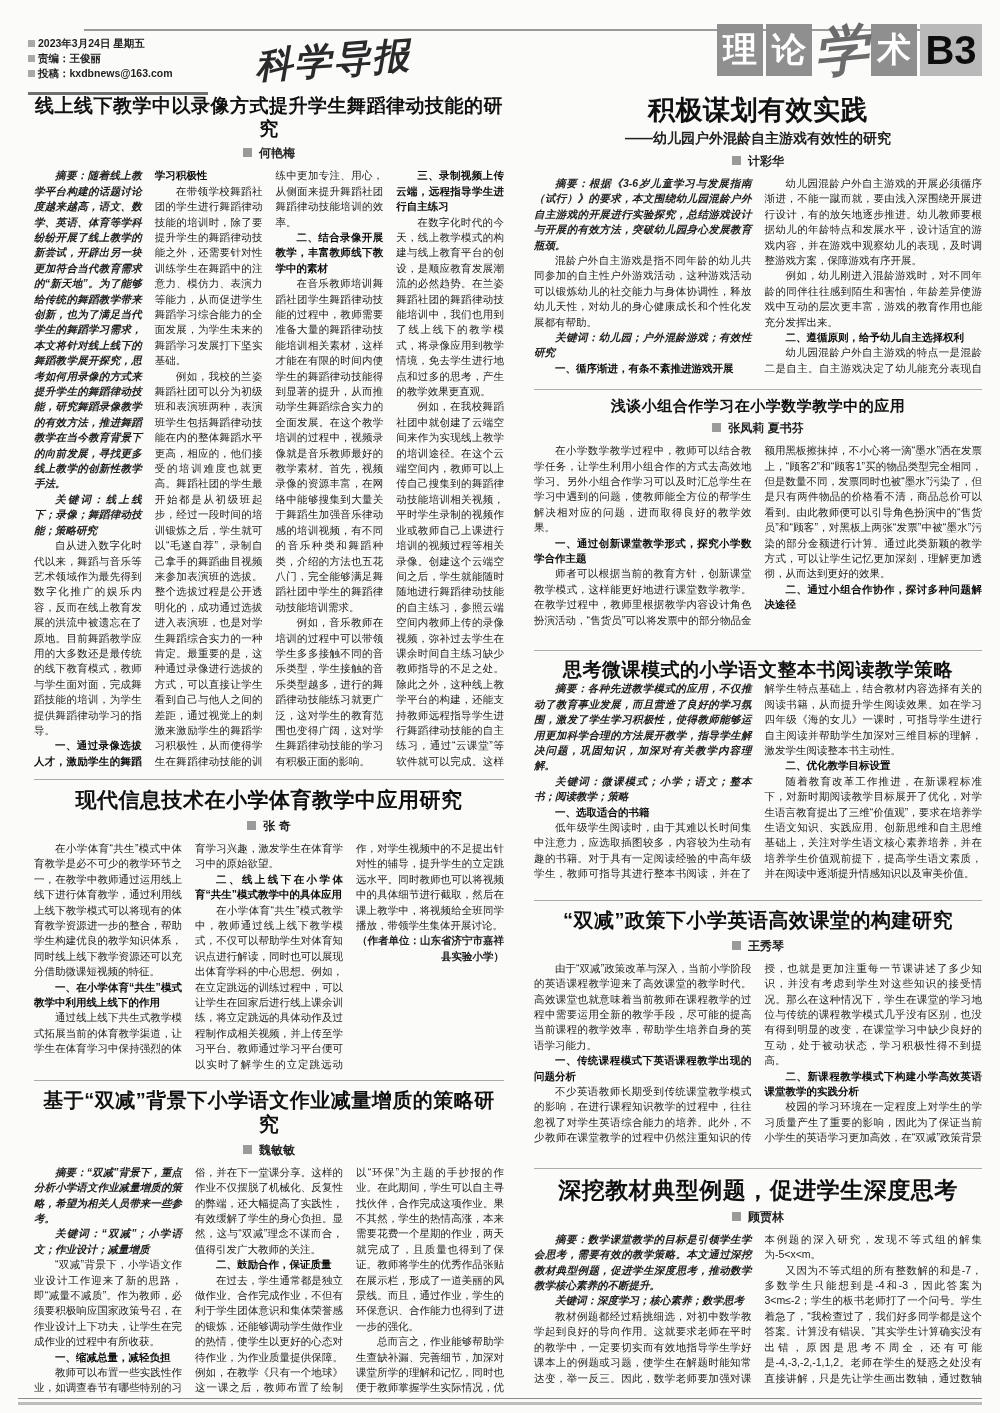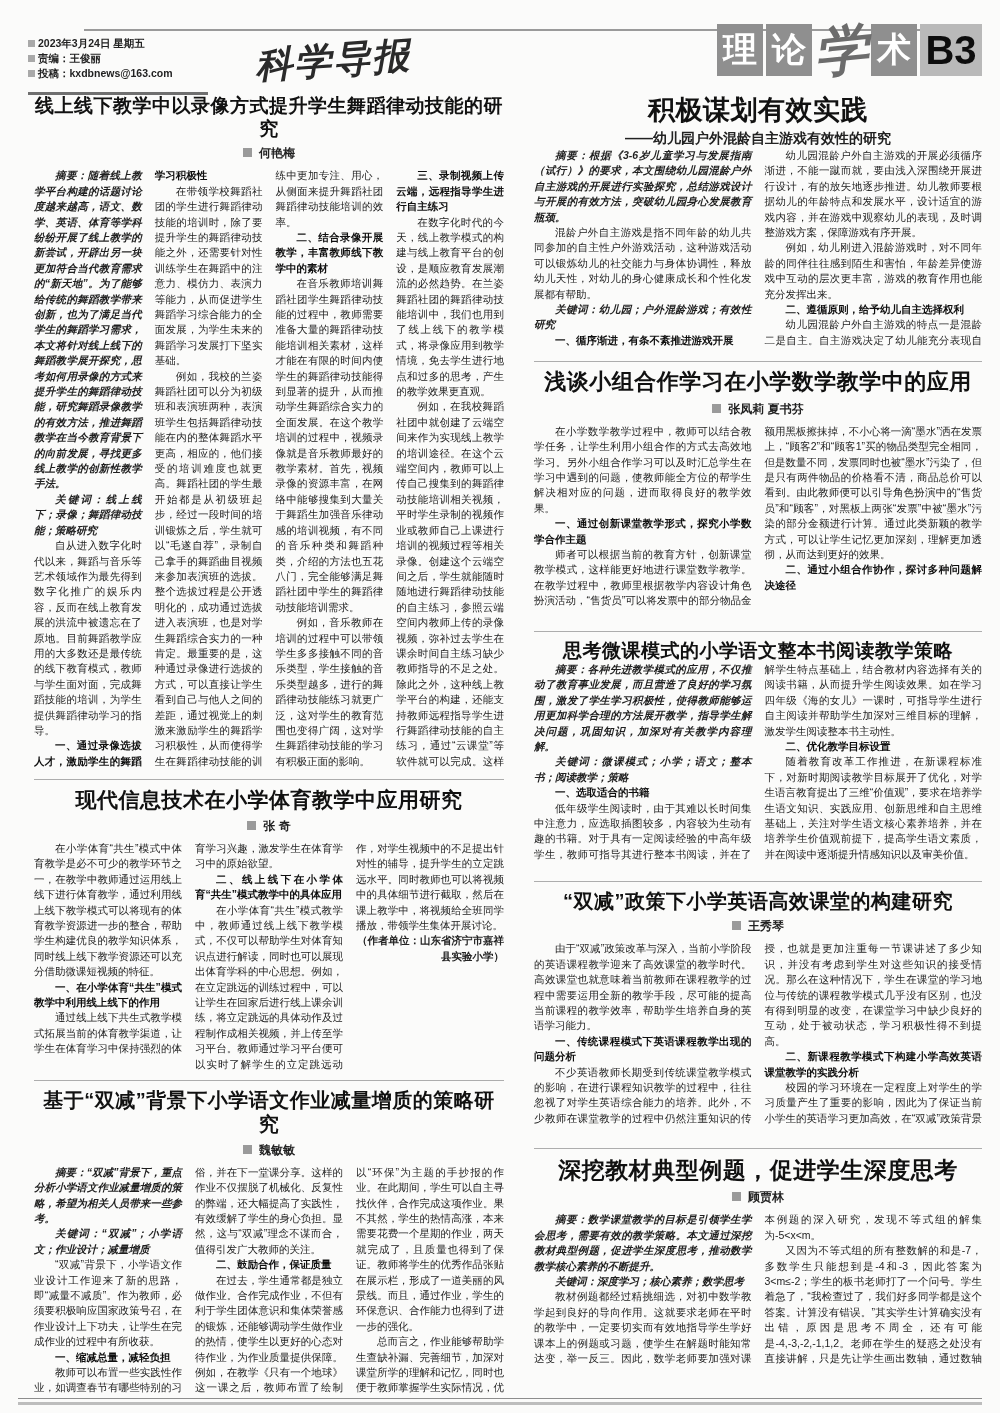--- a/index.html
+++ b/index.html
@@ -57,21 +57,21 @@
   .cols-3 { column-count:3; }
   .cols-4 { column-count:4; }
   .fl      { text-indent:2em; margin:0; }
   .fl-abs  { font-style:italic; font-weight:bold; color:#1f1f1f; }
   .fl-kw   { font-style:italic; font-weight:bold; color:#1f1f1f; }
   .fl-h    { font-weight:bold; color:#0e0e0e; }
   .fl-unit { font-weight:bold; text-align:right; text-indent:0; }
   
   .t-a1 { font-size:19px; }  .b-a1 { height:604px; }
   .t-a2 { font-size:27px; }  .s-a2 { font-size:14px; } .b-a2 { height:206px; }
-  .t-a3 { font-size:22px; }  .b-a3 { height:200px; }
+  .t-a3 { font-size:15px; }  .b-a3 { height:200px; }
   .t-a4 { font-size:21px; }  .b-a4 { height:232px; }
   .t-a5 { font-size:19px; }  .b-a5 { height:212px; }
   .t-a6 { font-size:20px; }  .b-a6 { height:200px; }
   .t-a7 { font-size:20px; }  .b-a7 { height:242px; }
   .t-a8 { font-size:23px; }  .b-a8 { height:160px; }
   
   .foot-rules { position:absolute; left:18px; right:18px; bottom:8px; }
   .foot-rules .r1 { height:1px; background:#8d8d8d; }
   .foot-rules .r2 { height:3px; background:#bdbdbd; margin-top:3px; }
 </style>
@@ -148,20 +148,21 @@
           </div>
       </div>
 
     </div>
 
     <div class="half-right">
 
       <div class="article">
         <div class="art-title t-a2">积极谋划有效实践</div>
         <div class="art-subtitle s-a2">——幼儿园户外混龄自主游戏有效性的研究</div>
+        <div class="byline"><span class="bsq"></span><span>计彩华</span></div>
         <div class="body-cols cols-2 b-a2">
             <p class="fl fl-abs">摘要：根据《3-6岁儿童学习与发展指南（试行）》的要求，本文围绕幼儿园混龄户外自主游戏的开展进行实验探究，总结游戏设计与开展的有效方法，突破幼儿园身心发展教育瓶颈。</p>
             <p class="fl fl-p">混龄户外自主游戏是指不同年龄的幼儿共同参加的自主性户外游戏活动，这种游戏活动可以锻炼幼儿的社交能力与身体协调性，释放幼儿天性，对幼儿的身心健康成长和个性化发展都有帮助。</p>
             <p class="fl fl-kw">关键词：幼儿园；户外混龄游戏；有效性研究</p>
             <p class="fl fl-h">一、循序渐进，有条不紊推进游戏开展</p>
             <p class="fl fl-p">幼儿园混龄户外自主游戏的开展必须循序渐进，不能一蹴而就，要由浅入深围绕开展进行设计，有的放矢地逐步推进。幼儿教师要根据幼儿的年龄特点和发展水平，设计适宜的游戏内容，并在游戏中观察幼儿的表现，及时调整游戏方案，保障游戏有序开展。</p>
             <p class="fl fl-p">例如，幼儿刚进入混龄游戏时，对不同年龄的同伴往往感到陌生和害怕，年龄差异使游戏中互动的层次更丰富，游戏的教育作用也能充分发挥出来。</p>
             <p class="fl fl-h">二、遵循原则，给予幼儿自主选择权利</p>
             <p class="fl fl-p">幼儿园混龄户外自主游戏的特点一是混龄二是自主。自主游戏决定了幼儿能充分表现自己的个性，在活动中获得足够的自主选择空间，而不是必须按照幼儿教师的要求“亦步亦趋”。而自主性不仅体现在幼儿可以自由选择游戏内容上，还包括幼儿的玩伴选择也是自由的。</p>
           </div>

